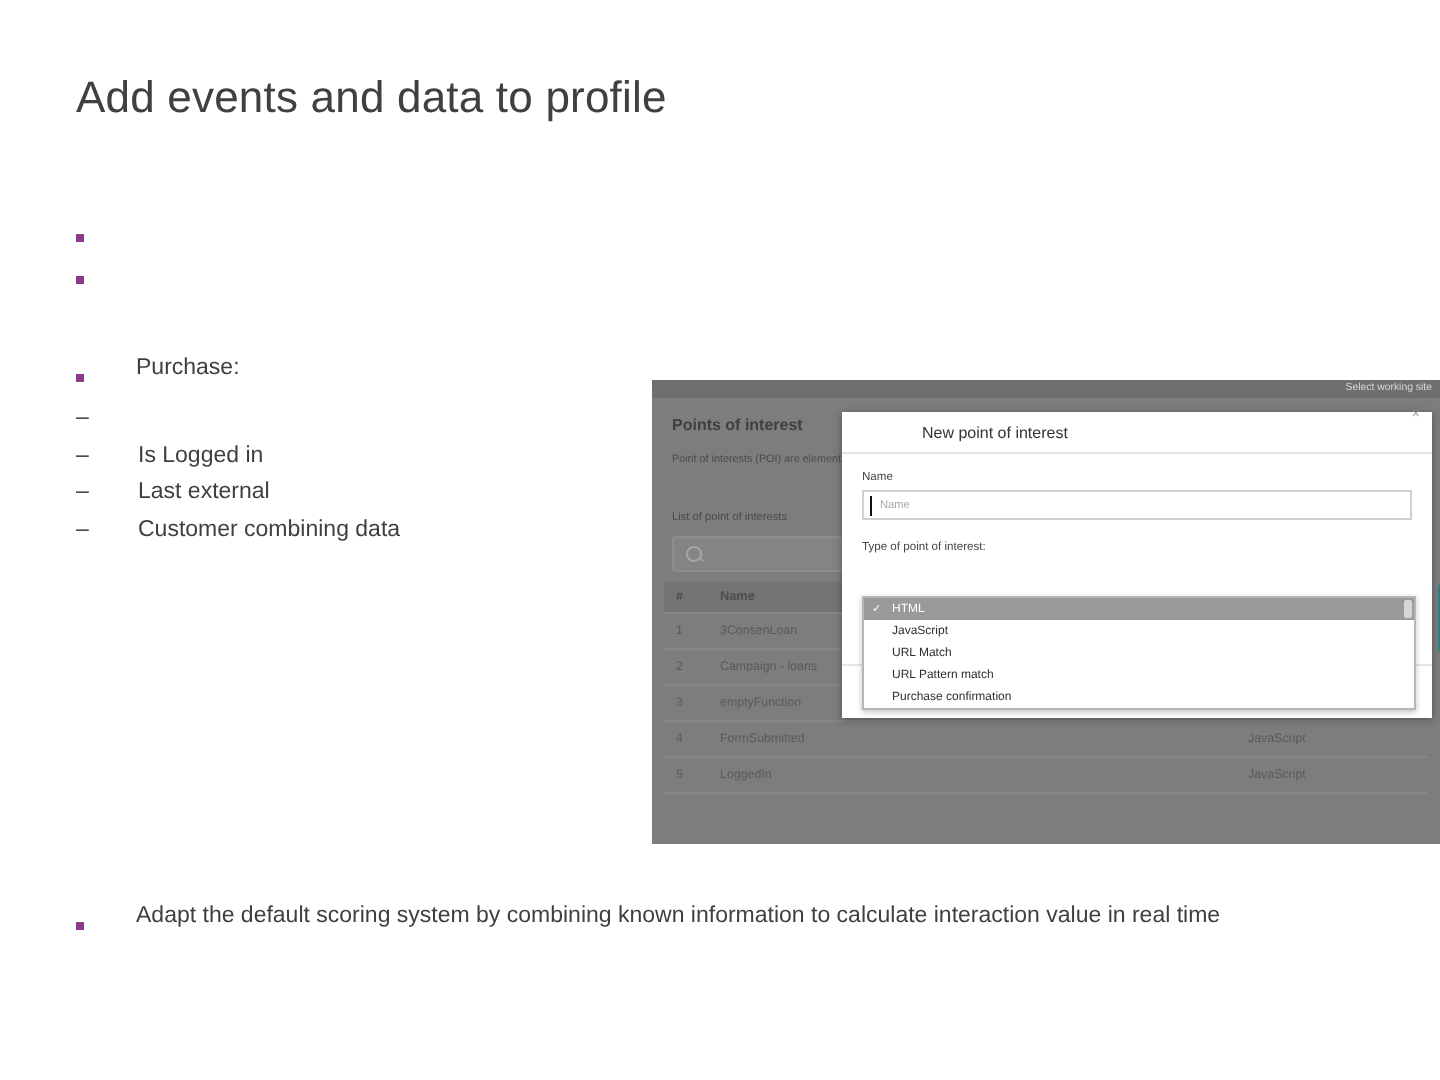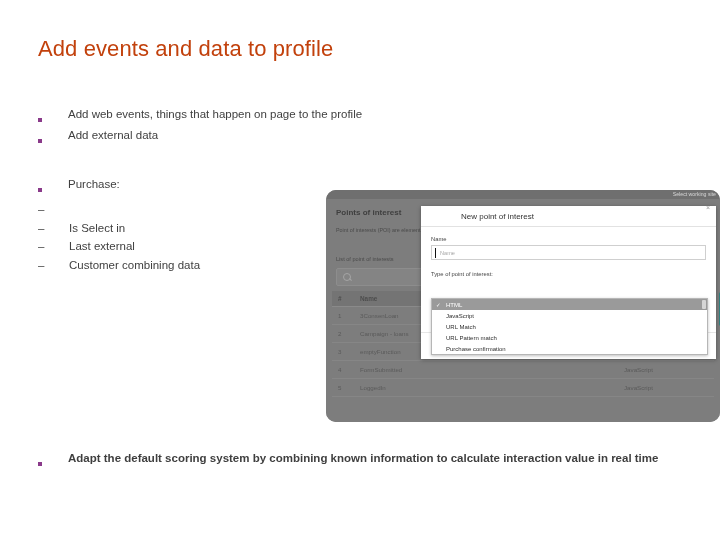--- a/index.html
+++ b/index.html
@@ -15,21 +15,21 @@
     font-family: "Liberation Sans", sans-serif;
     color: #3a3a3a;
   }
 
   
   .slide-title {
     position: absolute;
     left: 38px;
     top: 36px;
     font-size: 22px;
-    color: #c2410c;
+    color: #404040;
     letter-spacing: 0.1px;
     white-space: nowrap;
   }
 
   
   .bullets {
     position: absolute;
     left: 38px;
     top: 106px;
     width: 640px;
@@ -71,33 +71,32 @@
     text-align: left;
     padding-left: 0px;
   }
 
   .bullets-lower {
     position: absolute;
     left: 38px;
     top: 450px;
     width: 640px;
   }
-  .bullets-lower .bullet-text { max-width: 620px; font-weight: bold; }
+  .bullets-lower .bullet-text { max-width: 620px; }
 
   
   .shot {
     position: absolute;
     left: 326px;
     top: 190px;
     width: 394px;
     height: 232px;
     background: #7d7d7d;
     overflow: hidden;
     font-size: 6px;
-    border-radius: 10px;
   }
   .shot-topstrip {
     position: absolute;
     left: 0; top: 0;
     width: 394px; height: 9px;
     background: #6f6f6f;
   }
   .shot-sitelabel {
     position: absolute;
     right: 4px;
@@ -324,42 +323,40 @@
 </style>
 </head>
 <body>
 
 <div class="slide-title">Add events and data to profile</div>
 
 <div class="bullets">
 
   <div class="bullet-row">
     <span class="bullet-marker"><i></i></span>
-    <span class="bullet-text">Add web events, things that happen on page to the profile</span>
   </div>
 
   <div class="bullet-row">
     <span class="bullet-marker"><i></i></span>
-    <span class="bullet-text">Add external data</span>
   </div>
 
   <div class="gap-block"></div>
 
   <div class="bullet-row">
     <span class="bullet-marker"><i></i></span>
     <span class="bullet-text">Purchase:</span>
   </div>
 
   <div class="sub-list">
     <div class="sub-row">
       <span class="sub-marker">–</span>
     </div>
     <div class="sub-row">
       <span class="sub-marker">–</span>
-      <span>Is Select in</span>
+      <span>Is Logged in</span>
     </div>
     <div class="sub-row">
       <span class="sub-marker">–</span>
       <span>Last external</span>
     </div>
     <div class="sub-row">
       <span class="sub-marker">–</span>
       <span>Customer combining data</span>
     </div>
   </div>

